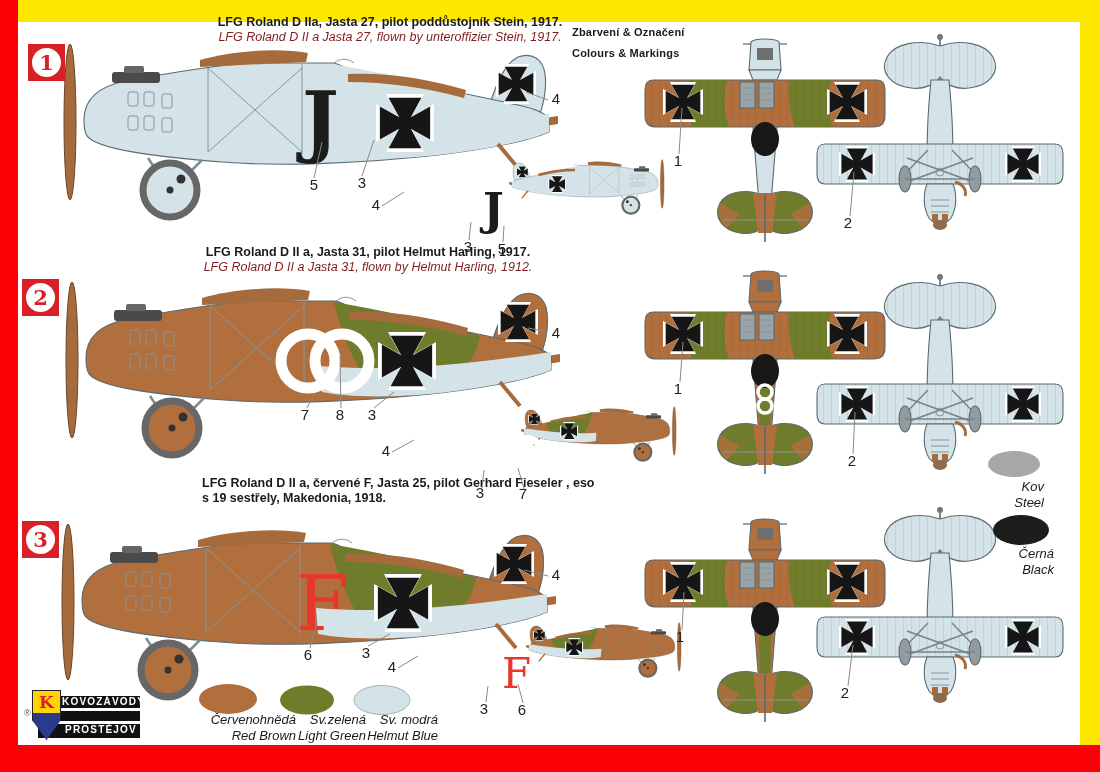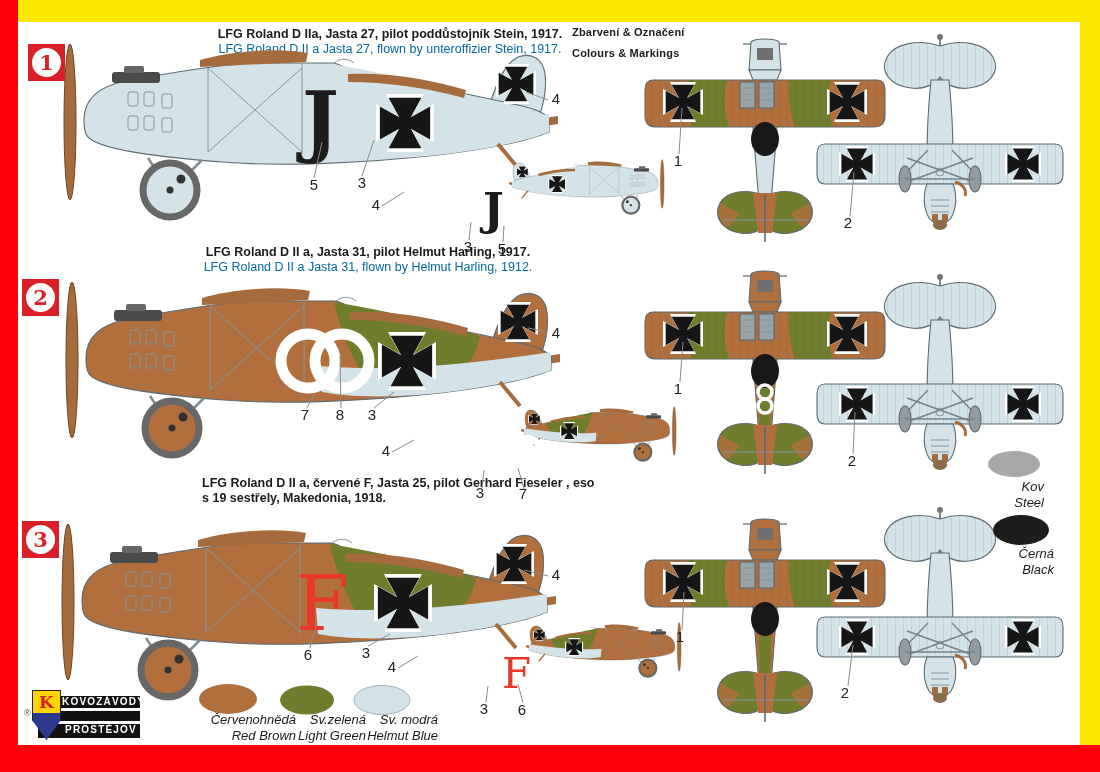--- a/index.html
+++ b/index.html
@@ -8,21 +8,21 @@
   
   .b-left{position:absolute;left:0;top:0;width:18px;height:772px;background:#fb0006;}
   .b-top{position:absolute;left:18px;top:0;width:1082px;height:22px;background:#ffe800;}
   .b-right{position:absolute;left:1080px;top:22px;width:20px;height:723px;background:#ffe800;}
   .b-bottom{position:absolute;left:0;top:745px;width:1100px;height:27px;background:#fb0006;}
 
   .abs{position:absolute;}
   .title{font-size:11px;font-weight:bold;line-height:21px;letter-spacing:.2px;}
   .caption{font-size:12.5px;line-height:15px;}
   .caption .cs{font-weight:bold;}
-  .caption .en{color:#0369a1;}
+  .caption .en{font-style:italic;color:#7f1d1d;}
   .center{text-align:center;}
 
   .badge{width:37px;height:37px;background:#d92027;display:flex;align-items:center;justify-content:center;z-index:4;}
   .badge .disc{width:29px;height:29px;background:#fff;border-radius:50%;display:flex;align-items:center;justify-content:center;}
   .badge .num{font-family:"DejaVu Serif",serif;font-weight:bold;font-size:21px;color:#d92027;}
 
   .callout{font-size:15px;color:#222;z-index:6;transform:translate(-50%,-50%);}
   .overlay{position:absolute;left:0;top:0;z-index:5;pointer-events:none;}
   .art{position:absolute;z-index:2;}
 
@@ -158,21 +158,21 @@
     <div>Zbarvení &amp; Označení</div>
     <div>Colours &amp; Markings</div>
   </div>
 
   <div>
     <div class="abs badge" style="left:28px;top:44px;">
       <div class="disc">
         <span class="num">1</span>
       </div>
     </div>
-    <div class="abs caption center" style="left:200px;top:15px;width:380px;margin-top:12px;">
+    <div class="abs caption center" style="left:200px;top:15px;width:380px;">
       <div class="cs">LFG Roland D IIa, Jasta 27, pilot poddůstojník Stein, 1917.</div>
       <div class="en">LFG Roland D II a Jasta 27, flown by unteroffizier Stein, 1917.</div>
     </div>
     <svg class="art blue-scheme" style="left:50px;top:30px;" width="510" height="200" viewBox="0 0 510 200">
       <use href="#side"></use>
       <text class="mk" x="252" y="118" font-size="78">J</text>
     </svg>
     <svg class="art blue-scheme" style="left:383px;top:155px;" width="286" height="112" viewBox="0 0 286 112">
       <g transform="scale(0.56,0.56) translate(510,0) scale(-1,1)">
           <use href="#side"></use>

